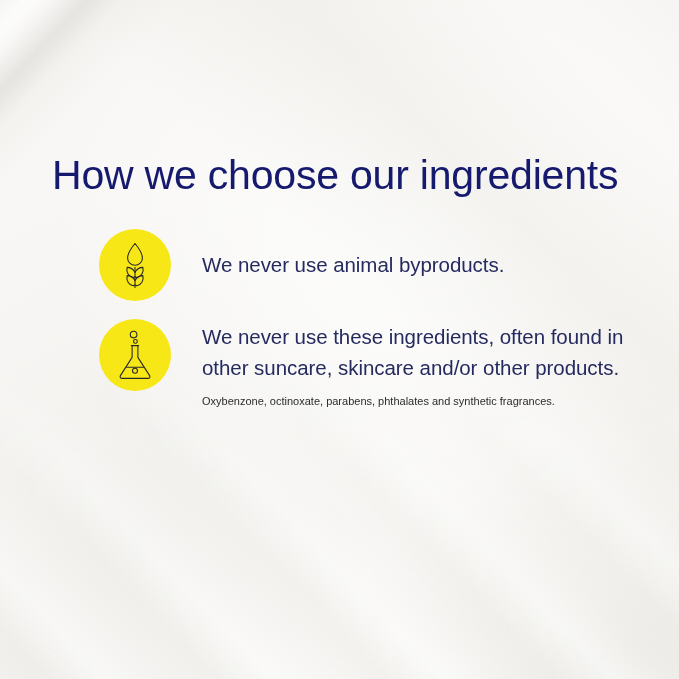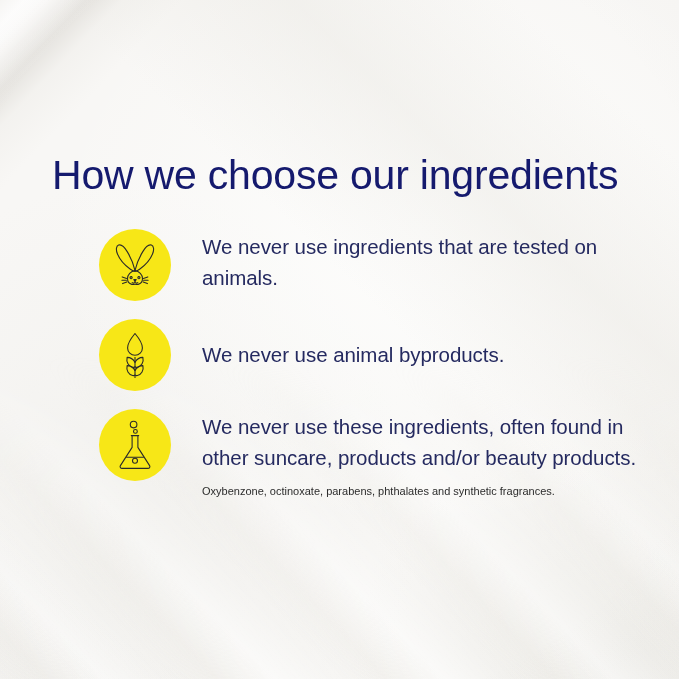--- a/index.html
+++ b/index.html
@@ -164,56 +164,20 @@
   <div class="bg-layer bg-fold-tl"></div>
   <div class="bg-layer bg-fold-tl2"></div>
   <div class="bg-layer bg-vignette"></div>
 
   <div class="content">
 
     <h1 class="page-title">How we choose our ingredients</h1>
 
     <div class="claims">
 
-      <div class="claim claim-1">
-        <div class="claim-badge">
-          <svg width="46" height="50" viewBox="0 0 46 50" fill="none">
-            <g stroke="#2a2a2a" stroke-width="1.1" fill="none" stroke-linecap="round" stroke-linejoin="round">
-
-              <path d="M23 30.5 C21.5 24 18.5 17 15.2 11.6 C12.4 7 9.2 4.2 6.6 5.1
-                       C4.2 6 3.7 9.6 5.4 13.8 C7.6 19.3 13.2 25.6 18.4 29.2
-                       C20.2 30.5 21.8 31.2 23 31.2 Z"></path>
-
-              <path d="M23 30.5 C24.5 24 27.5 17 30.8 11.6 C33.6 7 36.8 4.2 39.4 5.1
-                       C41.8 6 42.3 9.6 40.6 13.8 C38.4 19.3 32.8 25.6 27.6 29.2
-                       C25.8 30.5 24.2 31.2 23 31.2 Z"></path>
-
-              <path d="M23 30.8 C18.8 31.2 15.5 34.6 15.5 38.6 C15.5 41.6 17.3 43.8 19.8 44.4
-                       C21 44.7 21.9 44.3 23 44.3 C24.1 44.3 25 44.7 26.2 44.4
-                       C28.7 43.8 30.5 41.6 30.5 38.6 C30.5 34.6 27.2 31.2 23 30.8 Z"></path>
-
-              <path d="M19.1 36.6 a1.05 1.05 0 1 0 0.02 0"></path>
-
-              <path d="M26.9 36.6 a1.05 1.05 0 1 0 0.02 0"></path>
-
-              <path d="M21.8 39.6 L24.2 39.6 L23 41.1 Z"></path>
-
-              <path d="M23 41.1 L23 42.3 M23 42.3 C22.2 43.4 20.9 43.4 20.2 42.6
-                       M23 42.3 C23.8 43.4 25.1 43.4 25.8 42.6"></path>
-
-              <path d="M14.6 38.4 L10.2 36.9 M14.4 40.2 L9.9 40.3 M14.8 41.9 L10.6 43.6"></path>
-
-              <path d="M31.4 38.4 L35.8 36.9 M31.6 40.2 L36.1 40.3 M31.2 41.9 L35.4 43.6"></path>
-            </g>
-          </svg>
-        </div>
-        <div class="claim-body">
-          <div class="claim-text">We never use ingredients that are tested on animals.</div>
-        </div>
-      </div>
 
       <div class="claim claim-2">
         <div class="claim-badge">
           <svg width="42" height="50" viewBox="0 0 42 50" fill="none">
             <g stroke="#2a2a2a" stroke-width="1.1" fill="none" stroke-linecap="round" stroke-linejoin="round">
 
               <path d="M21 3.5 C21 3.5 13.6 12.4 13.6 17.9 C13.6 22 16.9 25.3 21 25.3
                        C25.1 25.3 28.4 22 28.4 17.9 C28.4 12.4 21 3.5 21 3.5 Z"></path>
 
               <path d="M21 27.6 L21 47.5"></path>
@@ -249,20 +213,20 @@
                        M18.1 16.6 L18.1 28.4 L6.4 46.6 C5.6 47.9 6.5 49.4 8.0 49.4
                        L34.0 49.4 C35.5 49.4 36.4 47.9 35.6 46.6 L23.9 28.4 L23.9 16.6"></path>
 
               <path d="M12.6 38.2 L29.4 38.2"></path>
 
               <circle cx="21" cy="41.8" r="2.5"></circle>
             </g>
           </svg>
         </div>
         <div class="claim-body">
-          <div class="claim-text">We never use these ingredients, often found in other suncare, products and/or beauty products.</div>
+          <div class="claim-text">We never use these ingredients, often found in other suncare, skincare and/or other products.</div>
           <div class="claim-note">Oxybenzone, octinoxate, parabens, phthalates and synthetic fragrances.</div>
         </div>
       </div>
 
     </div>
   </div>
 </div>
 
 </body></html>

